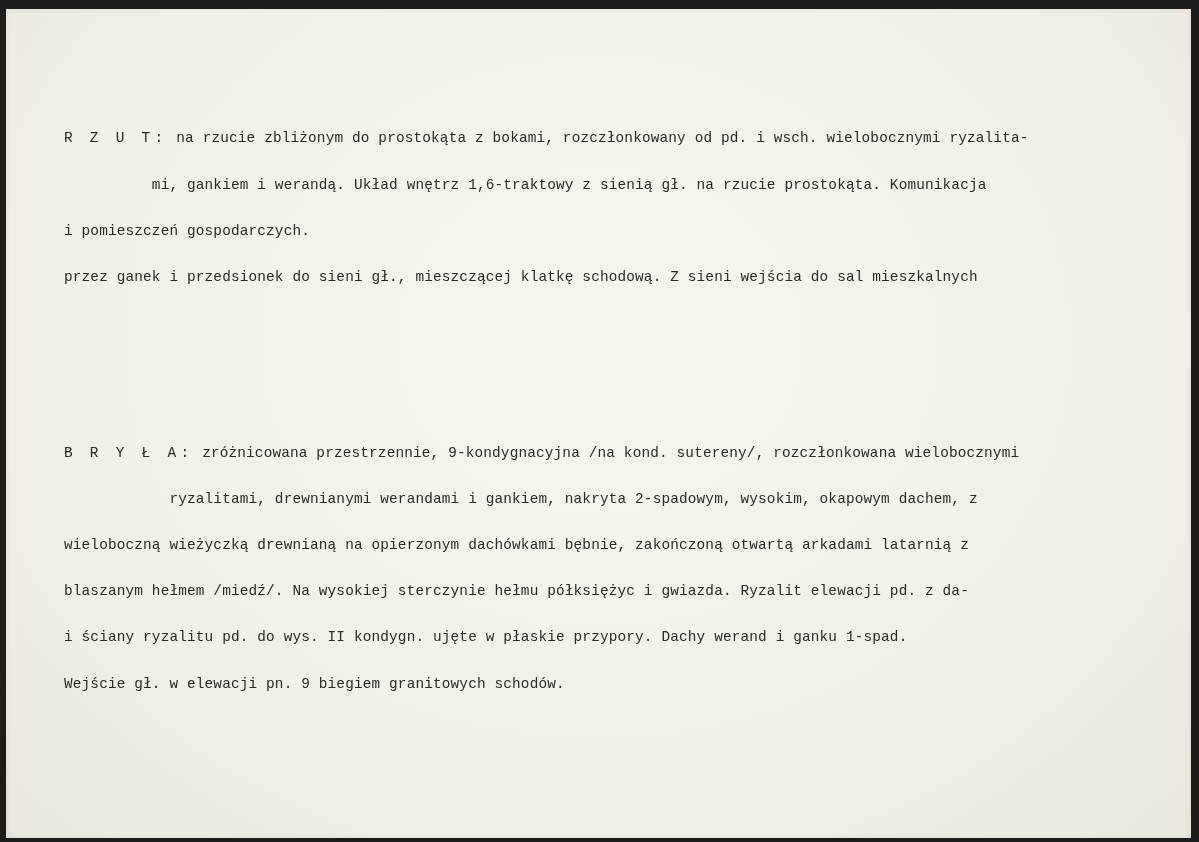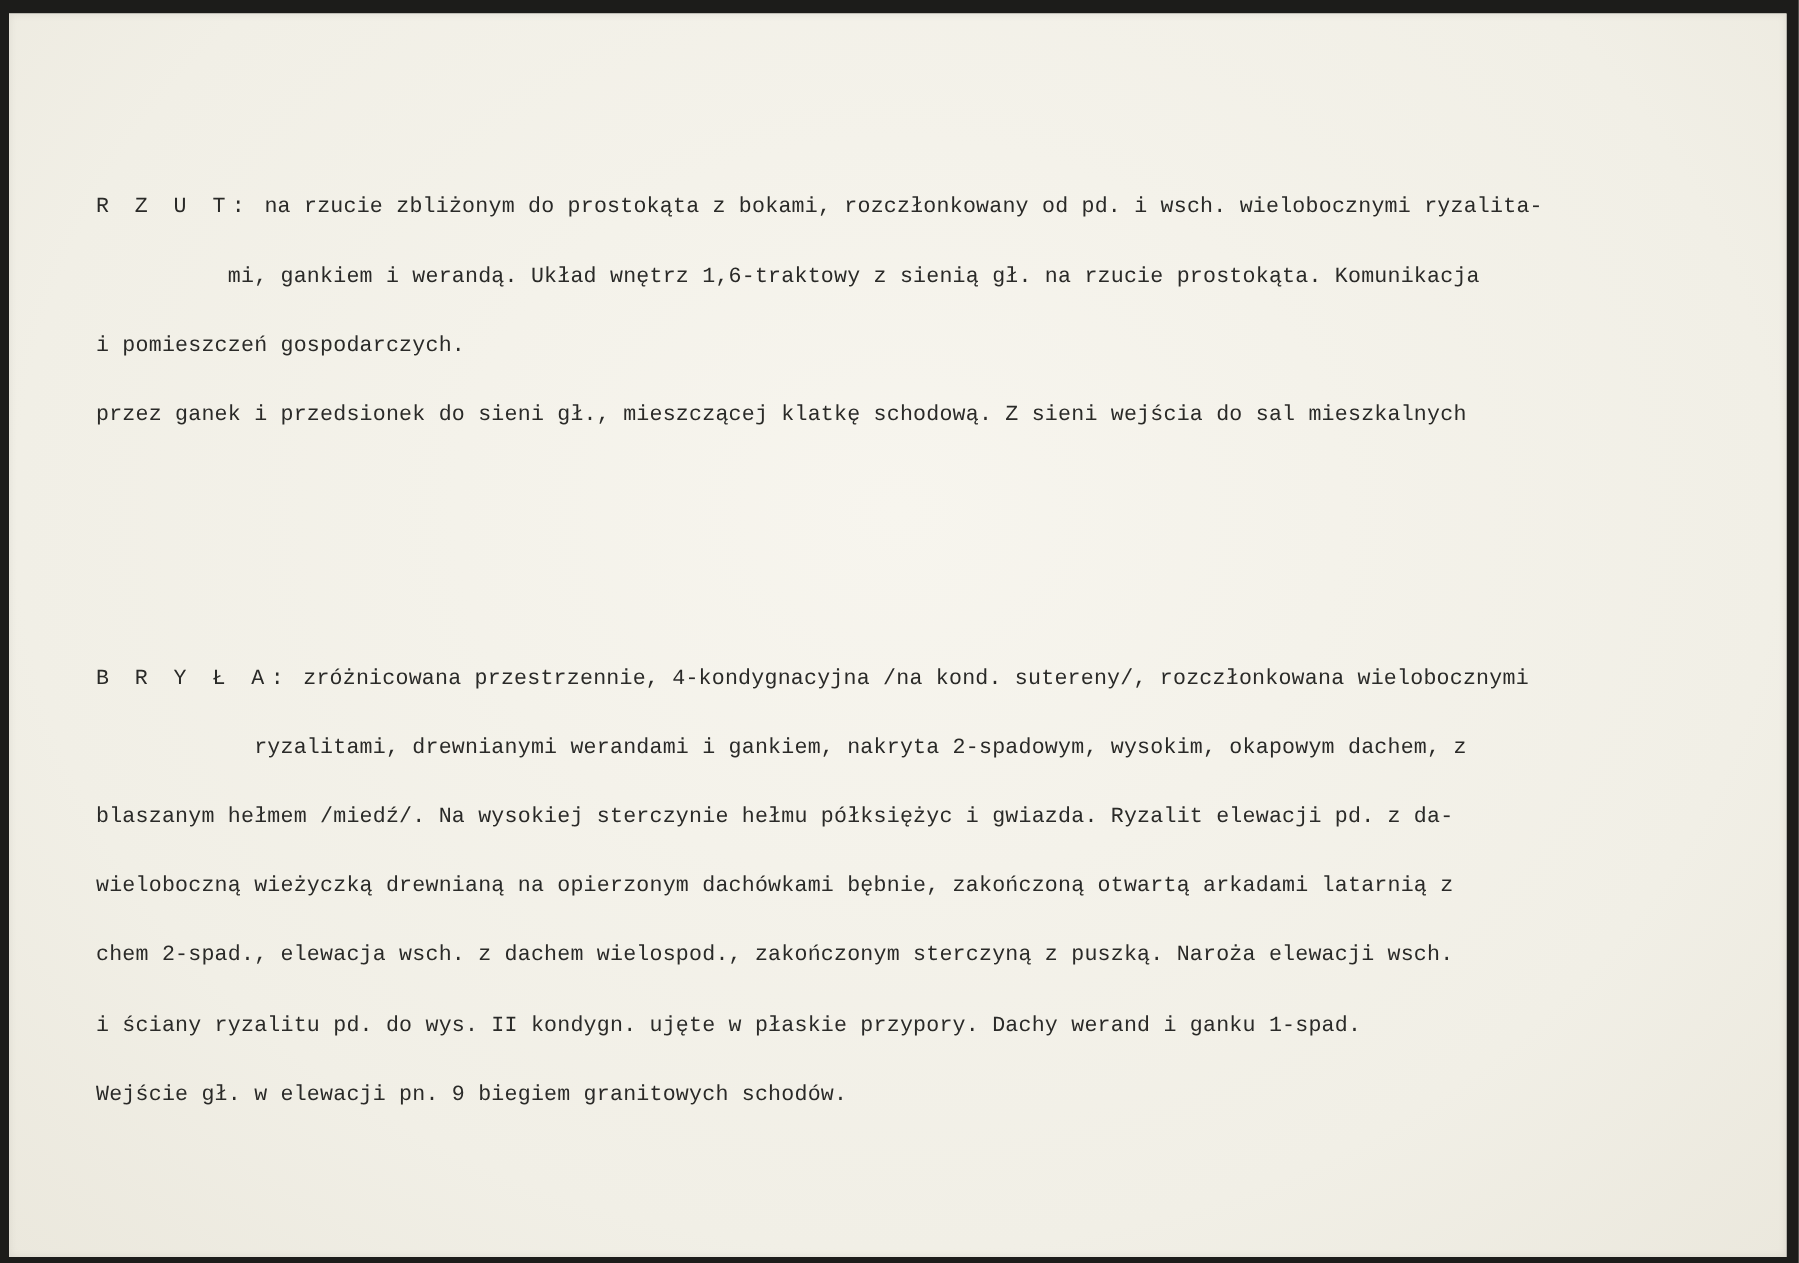--- a/index.html
+++ b/index.html
@@ -49,25 +49,24 @@
     <div>
       <span class="line"><span class="head">R Z U T:</span><span> na rzucie zbliżonym do prostokąta z bokami, rozczłonkowany od pd. i wsch. wielobocznymi ryzalita-</span></span>
       <span class="line">          mi, gankiem i werandą. Układ wnętrz 1,6-traktowy z sienią gł. na rzucie prostokąta. Komunikacja</span>
       <span class="line">i pomieszczeń gospodarczych.</span>
       <span class="line">przez ganek i przedsionek do sieni gł., mieszczącej klatkę schodową. Z sieni wejścia do sal mieszkalnych</span>
     </div>
     <span class="gap"></span>
 
     
     <div>
-      <span class="line"><span class="head">B R Y Ł A:</span><span> zróżnicowana przestrzennie, 4-kondygnacyjna /na kond. sutereny/, rozczłonkowana wielobocznymi</span></span>
+      <span class="line"><span class="head">B R Y Ł A:</span><span> zróżnicowana przestrzennie, 9-kondygnacyjna /na kond. sutereny/, rozczłonkowana wielobocznymi</span></span>
       <span class="line">            ryzalitami, drewnianymi werandami i gankiem, nakryta 2-spadowym, wysokim, okapowym dachem, z</span>
+      <span class="line">wieloboczną wieżyczką drewnianą na opierzonym dachówkami bębnie, zakończoną otwartą arkadami latarnią z</span>
       <span class="line">blaszanym hełmem /miedź/. Na wysokiej sterczynie hełmu półksiężyc i gwiazda. Ryzalit elewacji pd. z da-</span>
-      <span class="line">wieloboczną wieżyczką drewnianą na opierzonym dachówkami bębnie, zakończoną otwartą arkadami latarnią z</span>
-      <span class="line">chem 2-spad., elewacja wsch. z dachem wielospod., zakończonym sterczyną z puszką. Naroża elewacji wsch.</span>
       <span class="line">i ściany ryzalitu pd. do wys. II kondygn. ujęte w płaskie przypory. Dachy werand i ganku 1-spad.</span>
       <span class="line">Wejście gł. w elewacji pn. 9 biegiem granitowych schodów.</span>
     </div>
     <span class="gap-sm"></span>
 
     
     
   </div>
 </div>
 

